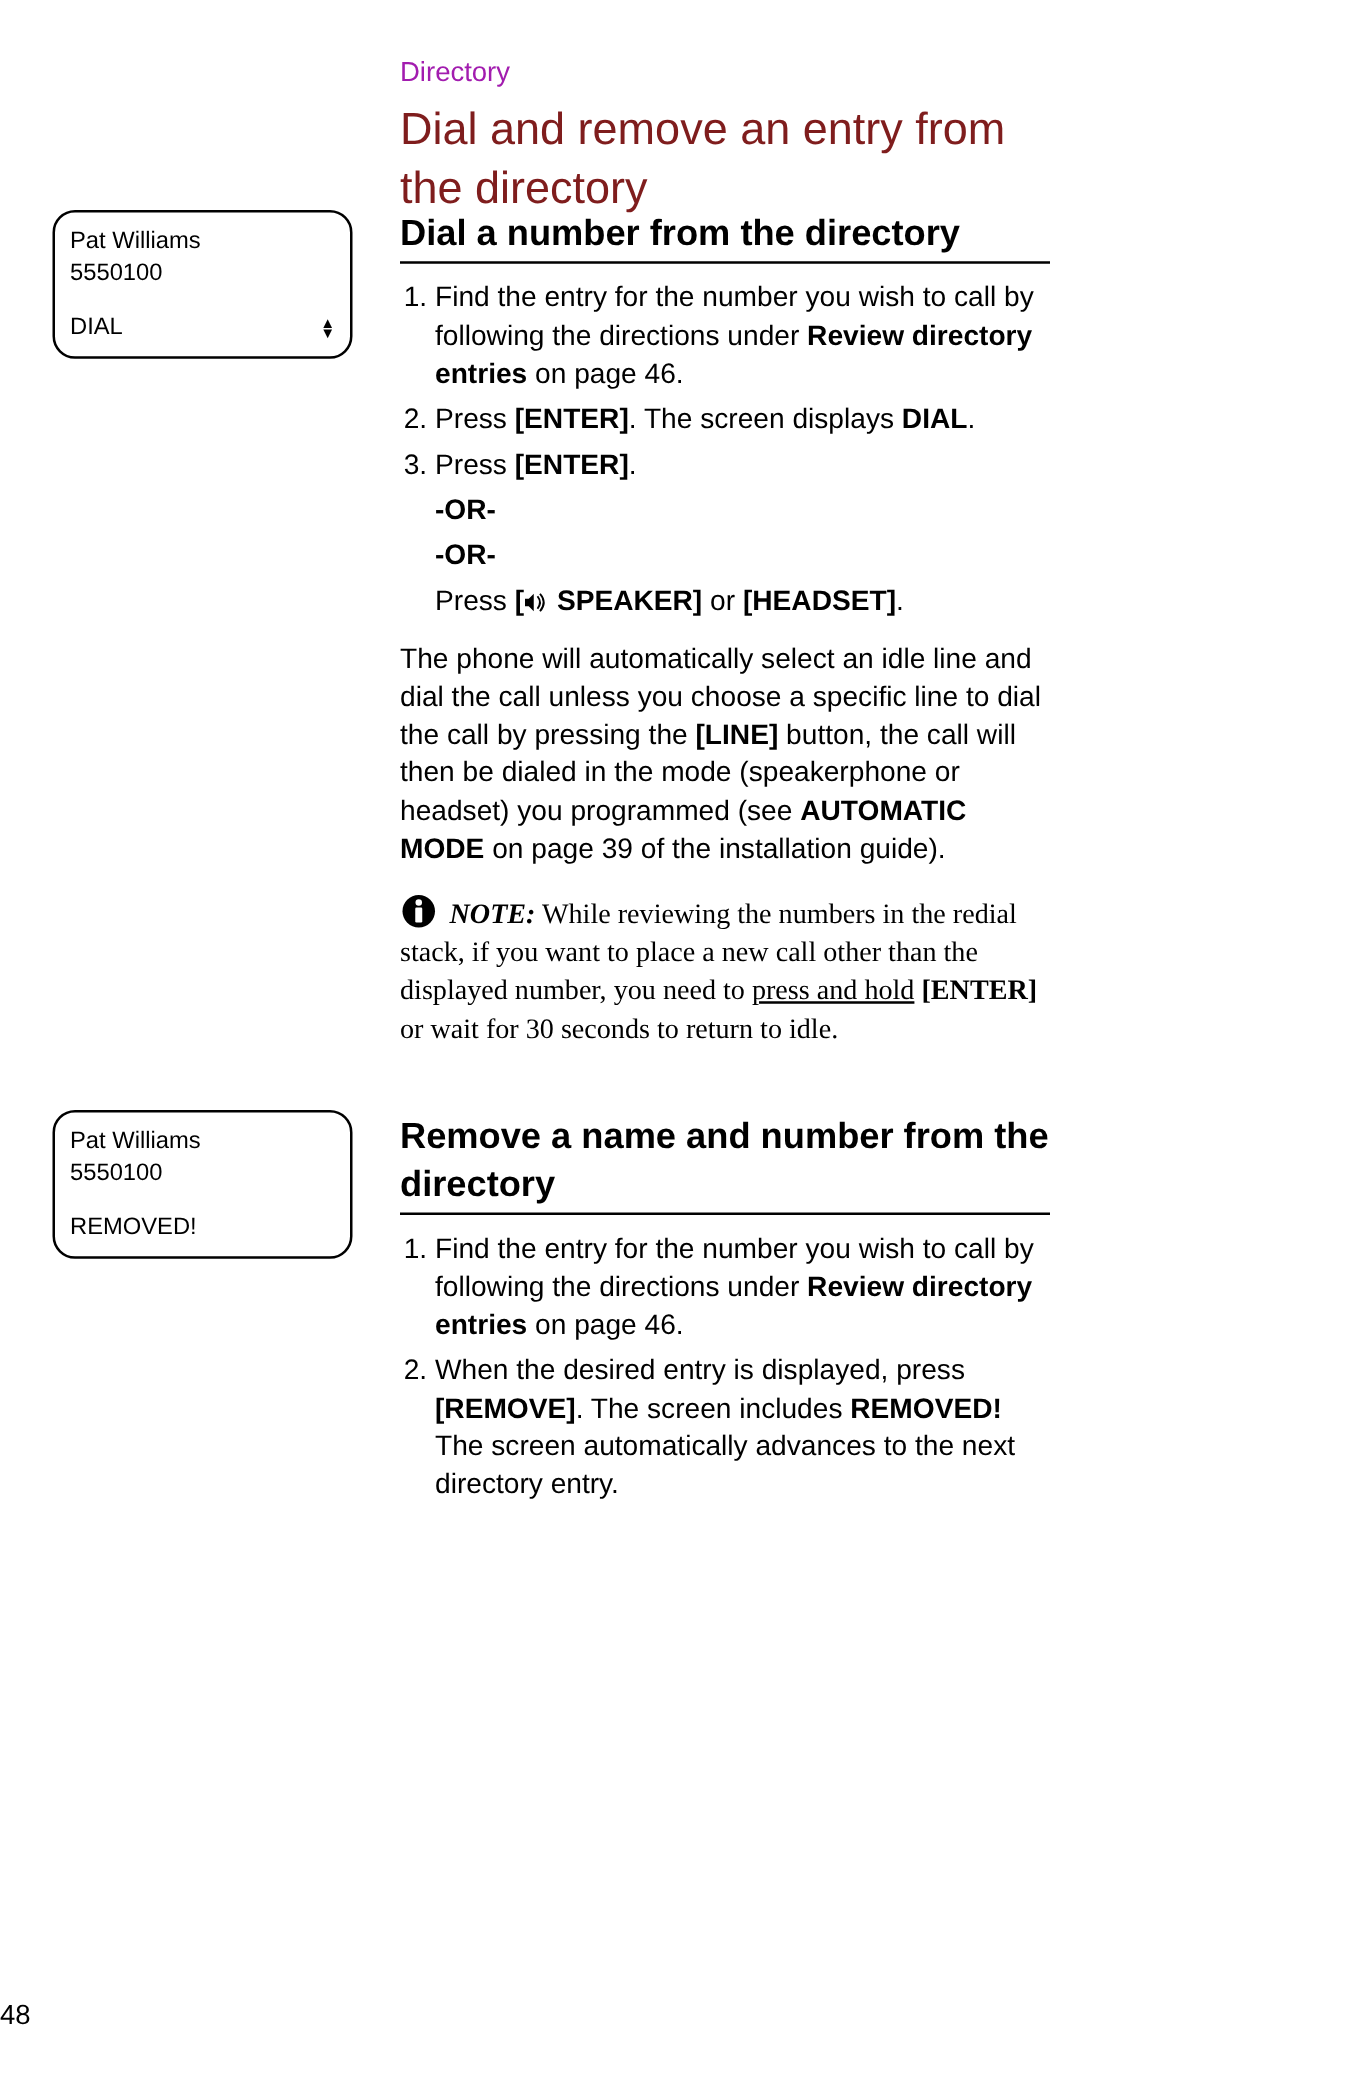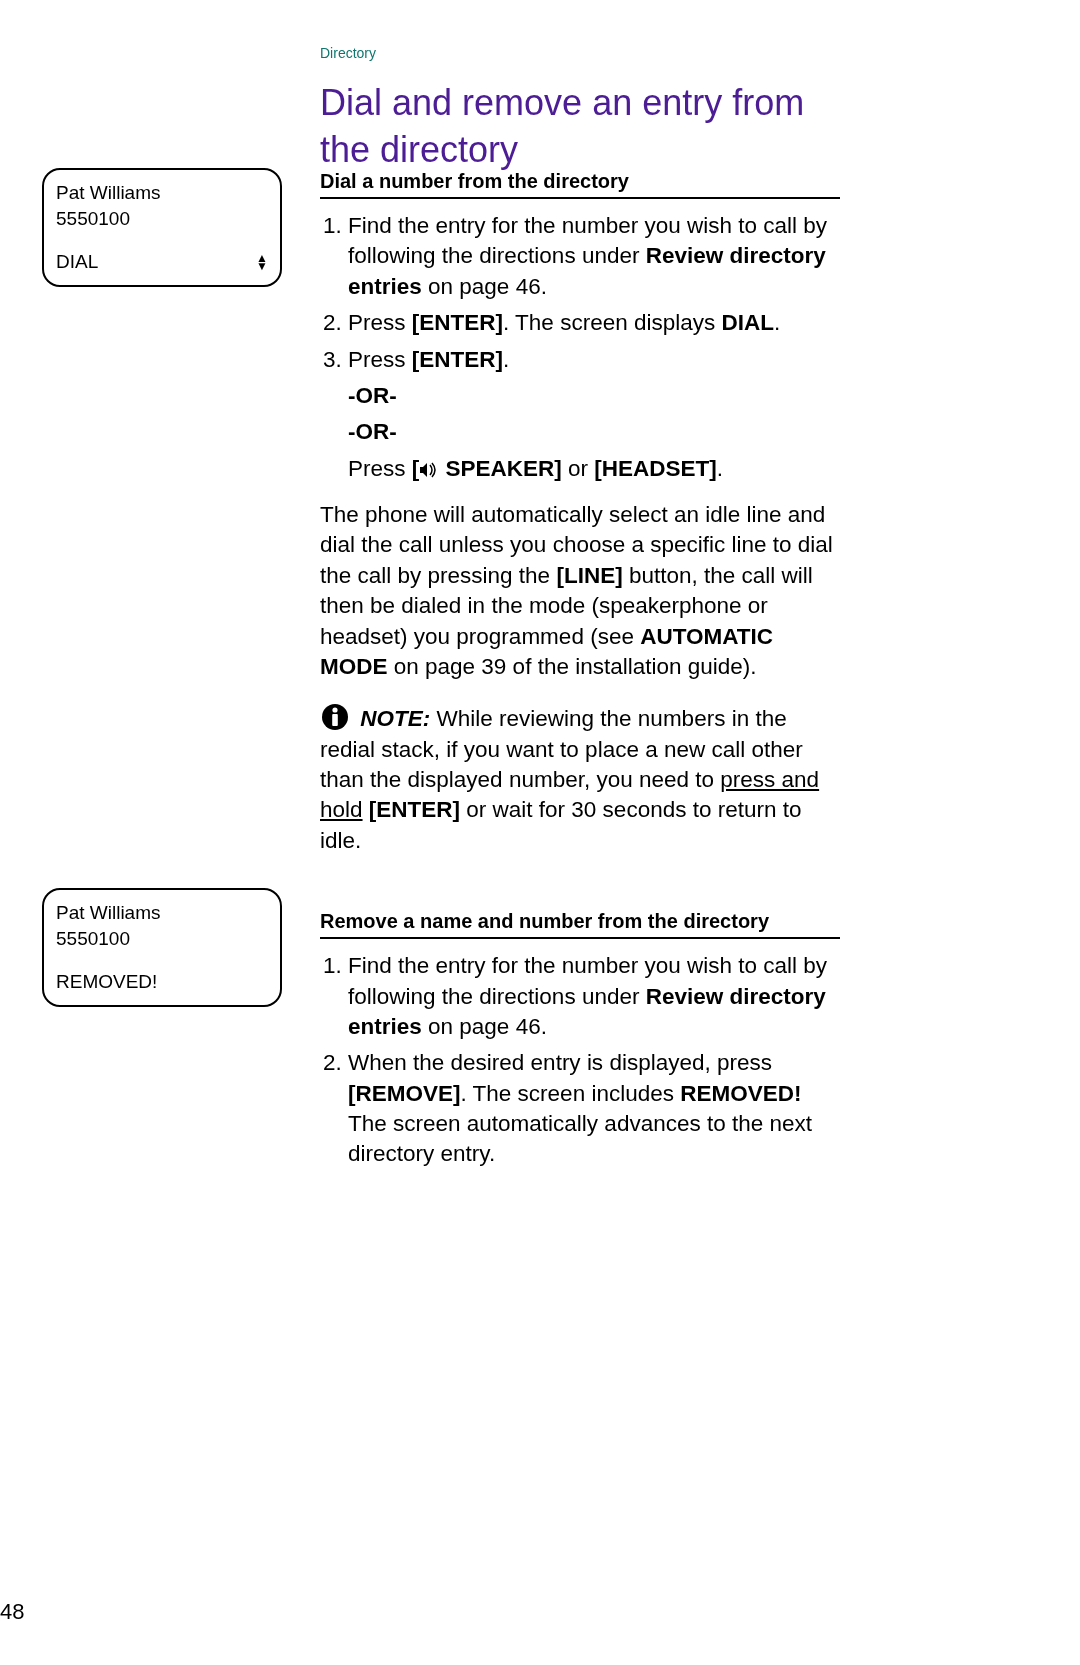--- a/index.html
+++ b/index.html
@@ -13,30 +13,30 @@
   }
   .page {
     position: relative;
     width: 1080px;
     height: 1665px;
   }
   .breadcrumb {
     position: absolute;
     left: 320px;
     top: 45px;
-    font-size: 14px;
-    color: #0f766e;
+    font-size: 22px;
+    color: #a21caf;
   }
   .title {
     position: absolute;
     left: 320px;
     top: 80px;
     font-size: 36px;
     font-weight: 400;
-    color: #4c1d95;
+    color: #7f1d1d;
     line-height: 1.3;
     width: 520px;
   }
   .sidebar-box {
     position: absolute;
     left: 42px;
     width: 240px;
     border: 2px solid #000;
     border-radius: 18px;
     padding: 10px 12px 10px 12px;
@@ -63,35 +63,36 @@
     top: 168px;
     width: 520px;
     font-size: 22.5px;
     line-height: 1.35;
   }
   .section-heading {
     font-weight: 700;
     border-bottom: 2px solid #000;
     padding-bottom: 2px;
     margin-bottom: 12px;
-    font-size: 20px;
+    font-size: 29px;
   }
   ol {
     margin: 0 0 14px 0;
     padding-left: 28px;
   }
   ol > li {
     margin-bottom: 6px;
   }
   .bold { font-weight: 700; }
   .ital { font-style: italic; }
   .under { text-decoration: underline; }
   .note-block {
     margin-top: 20px;
     margin-bottom: 28px;
+    font-family: Liberation Serif, serif;
   }
   .info-icon {
     display: inline-block;
     vertical-align: -6px;
     margin-right: 4px;
   }
   .info-icon svg { display: block; }
   .speaker-icon {
     display: inline-block;
     vertical-align: -2px;

